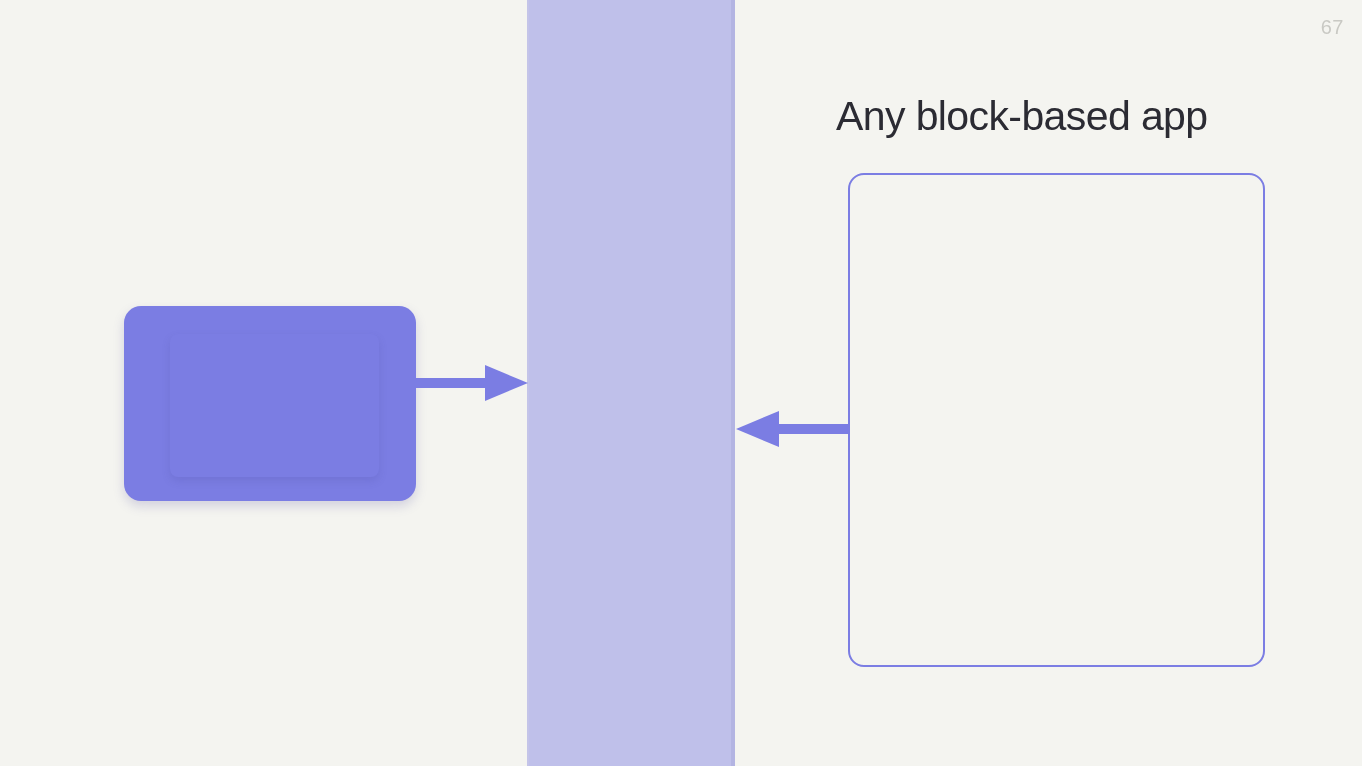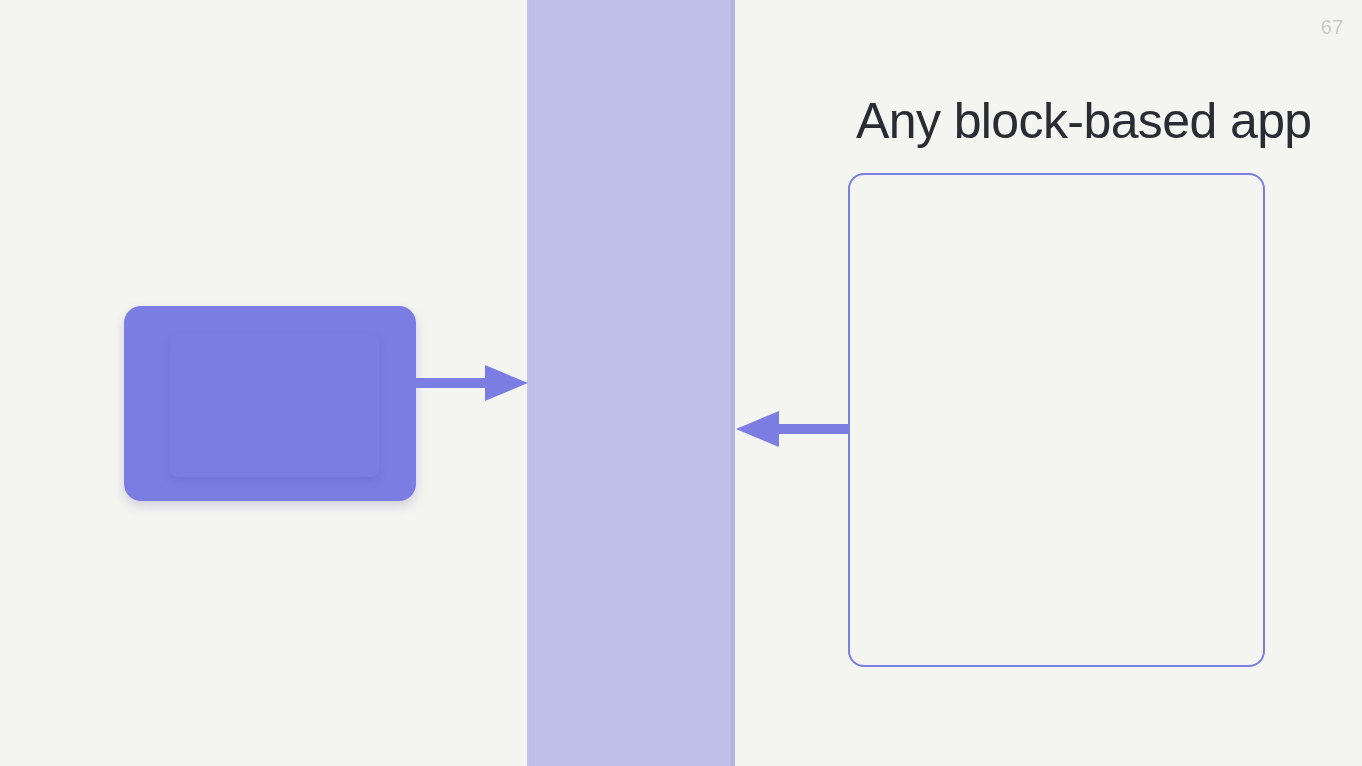--- a/index.html
+++ b/index.html
@@ -94,26 +94,25 @@
     background: #7b7de3;
     border-radius: 8px;
     box-shadow: 0 4px 9px rgba(70, 66, 140, 0.16);
   }
 
   
   #right-label {
     position: absolute;
     left: 836px;
     top: 96px;
-    font-size: 50px;
+    font-size: 41px;
     line-height: 1.0;
     color: #2b2b33;
     letter-spacing: -0.6px;
     white-space: nowrap;
-    margin-left: 20px;
   }
 
   #app-frame {
     position: absolute;
     left: 848px;
     top: 173px;
     width: 417px;
     height: 494px;
     border: 2.5px solid #7b7de3;
     border-radius: 16px;

